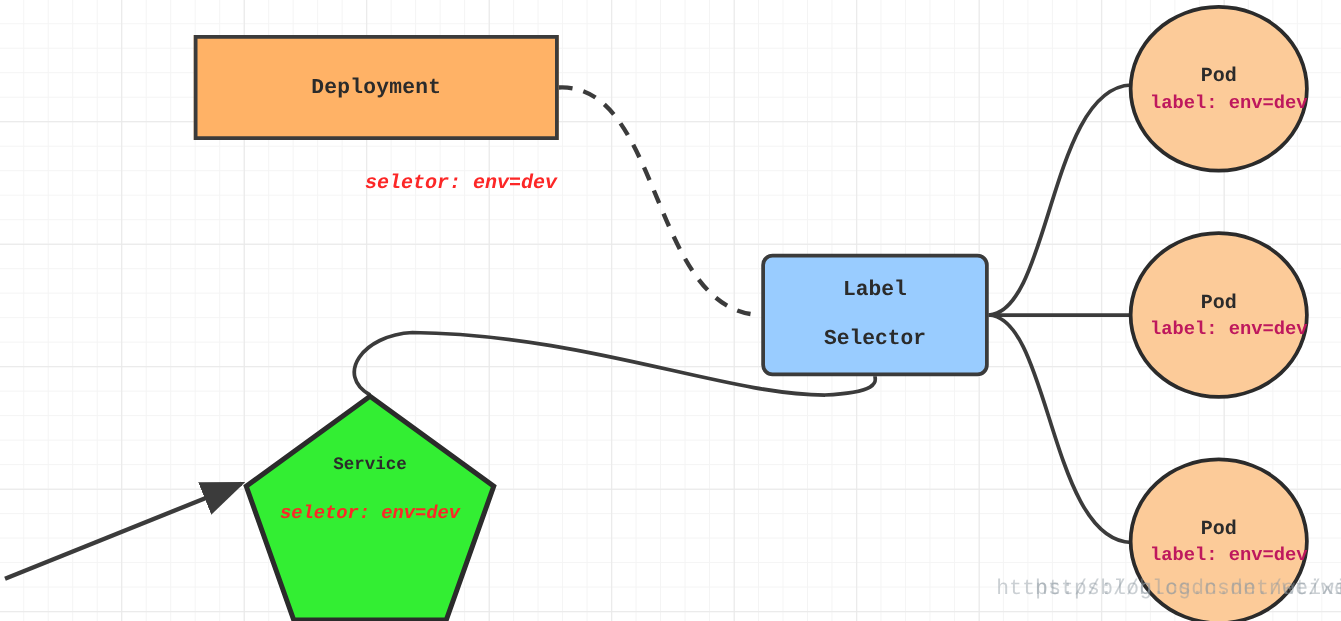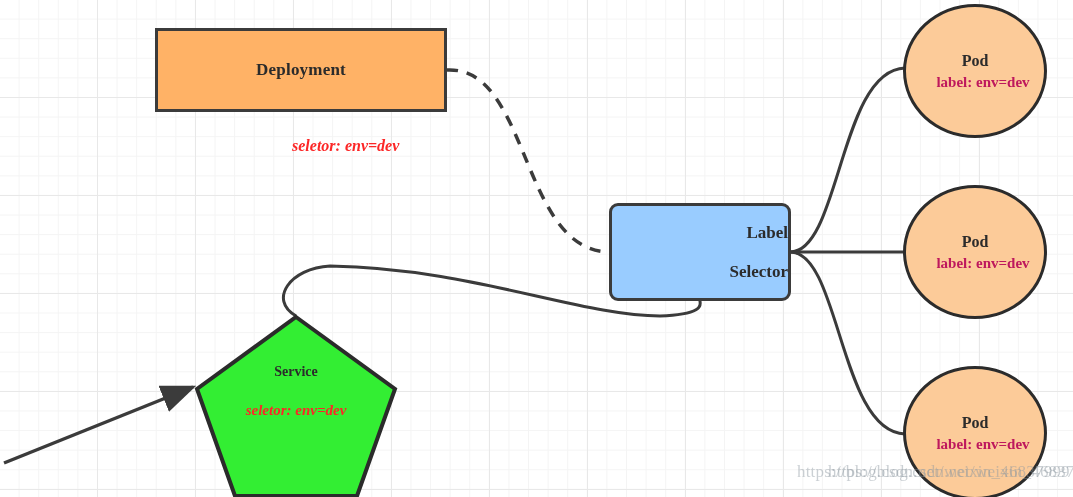--- a/index.html
+++ b/index.html
@@ -17,21 +17,21 @@
       linear-gradient(to right, #e8e8e8 1px, transparent 1px),
       linear-gradient(to bottom, #e8e8e8 1px, transparent 1px),
       linear-gradient(to right, #f4f4f4 1px, transparent 1px),
       linear-gradient(to bottom, #f4f4f4 1px, transparent 1px);
     background-size:
       98px 98px,
       98px 98px,
       19.6px 19.6px,
       19.6px 19.6px;
     background-position: -1px -1px, -1px -1px, -1px -1px, -1px -1px;
-    font-family: Liberation Serif, serif;
+    font-family: Liberation Mono, monospace;
   }
   #edge-layer {
     position: absolute;
     left: 0;
     top: 0;
     width: 1073px;
     height: 497px;
   }
 
   .node {
@@ -63,21 +63,20 @@
   
   #node-label-selector {
     left: 609px;
     top: 203px;
     width: 182px;
     height: 98px;
     background: #99ccff;
     border: 3px solid #3b3b3b;
     border-radius: 9px;
     gap: 22px;
-    align-items: flex-end;
   }
   #node-label-selector .title {
     font-size: 17px;
     font-weight: bold;
     color: #2b2b2b;
     line-height: 1;
   }
 
   
   .pod {

